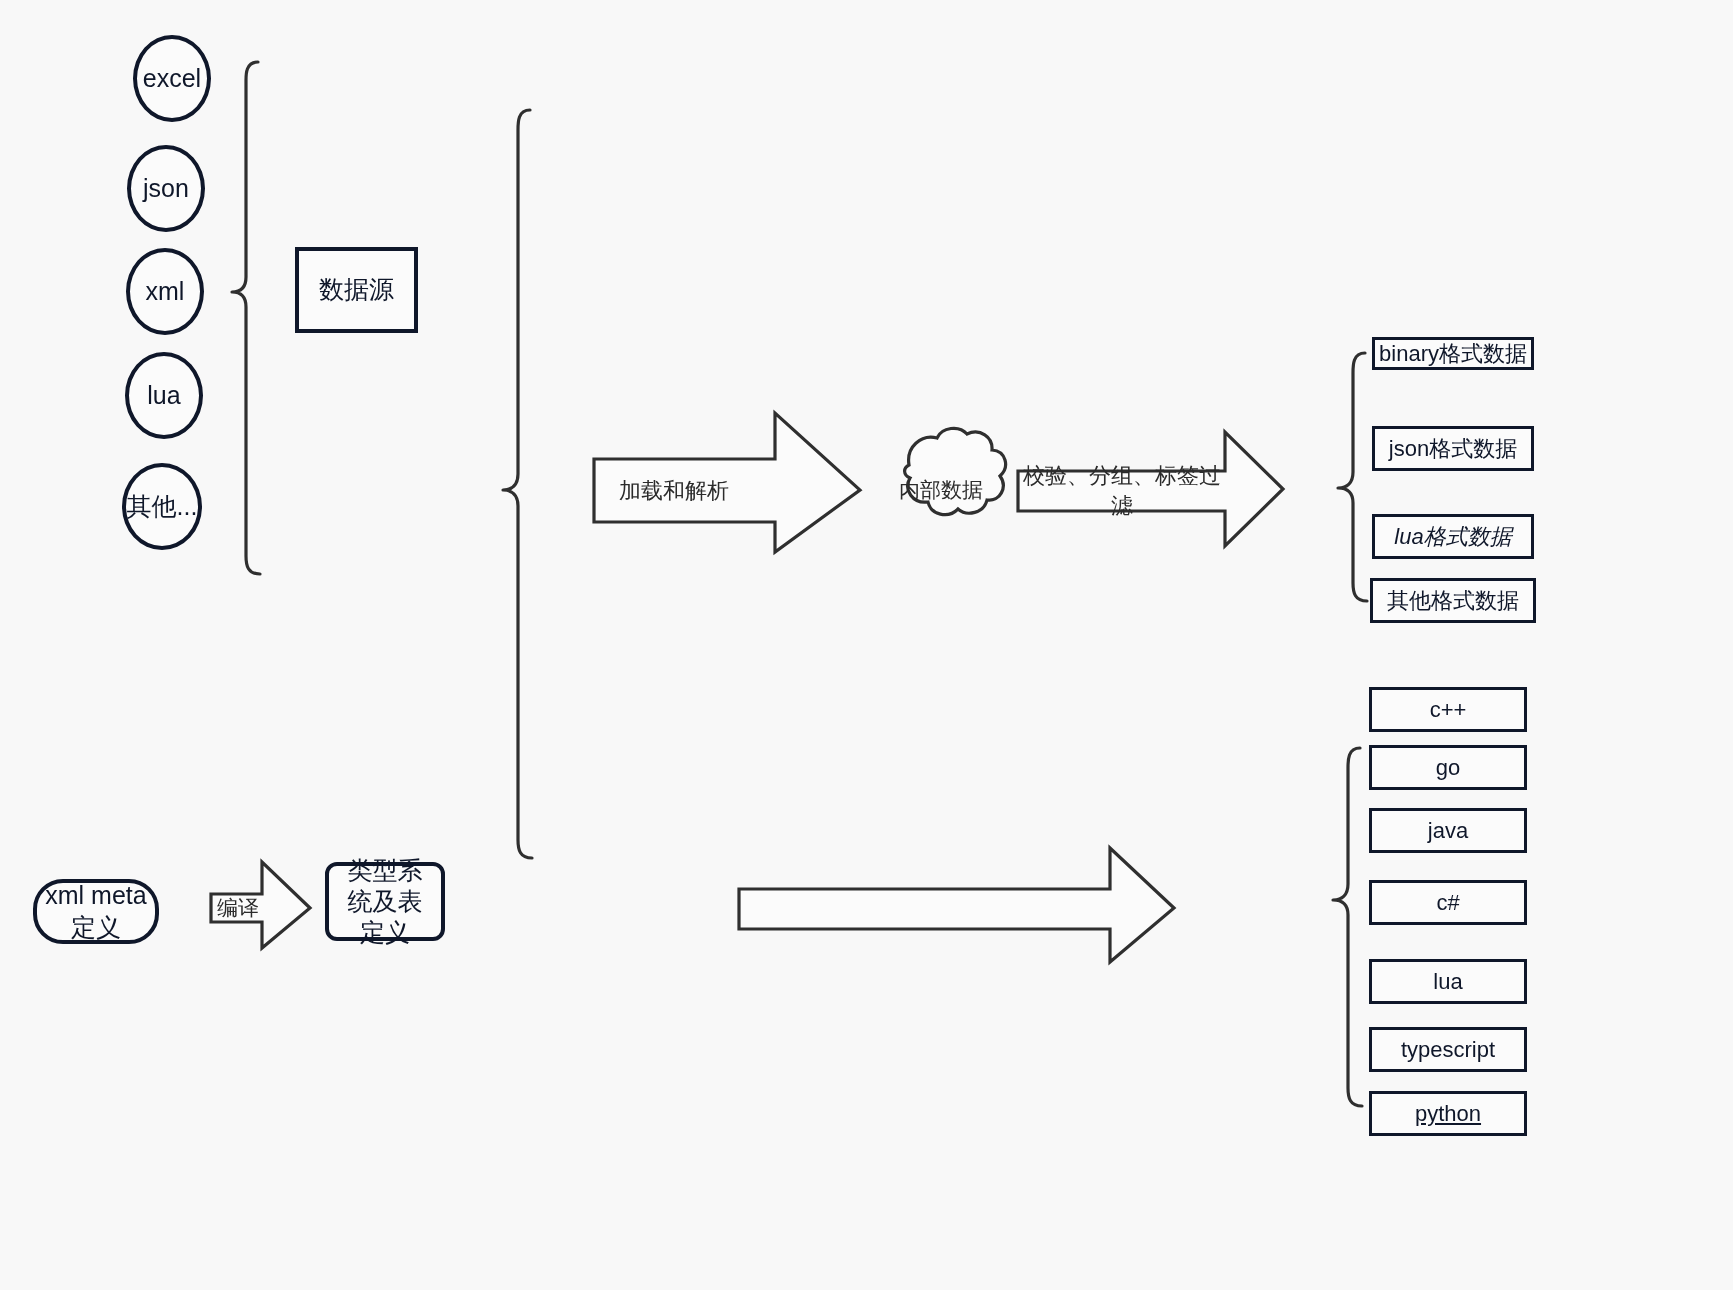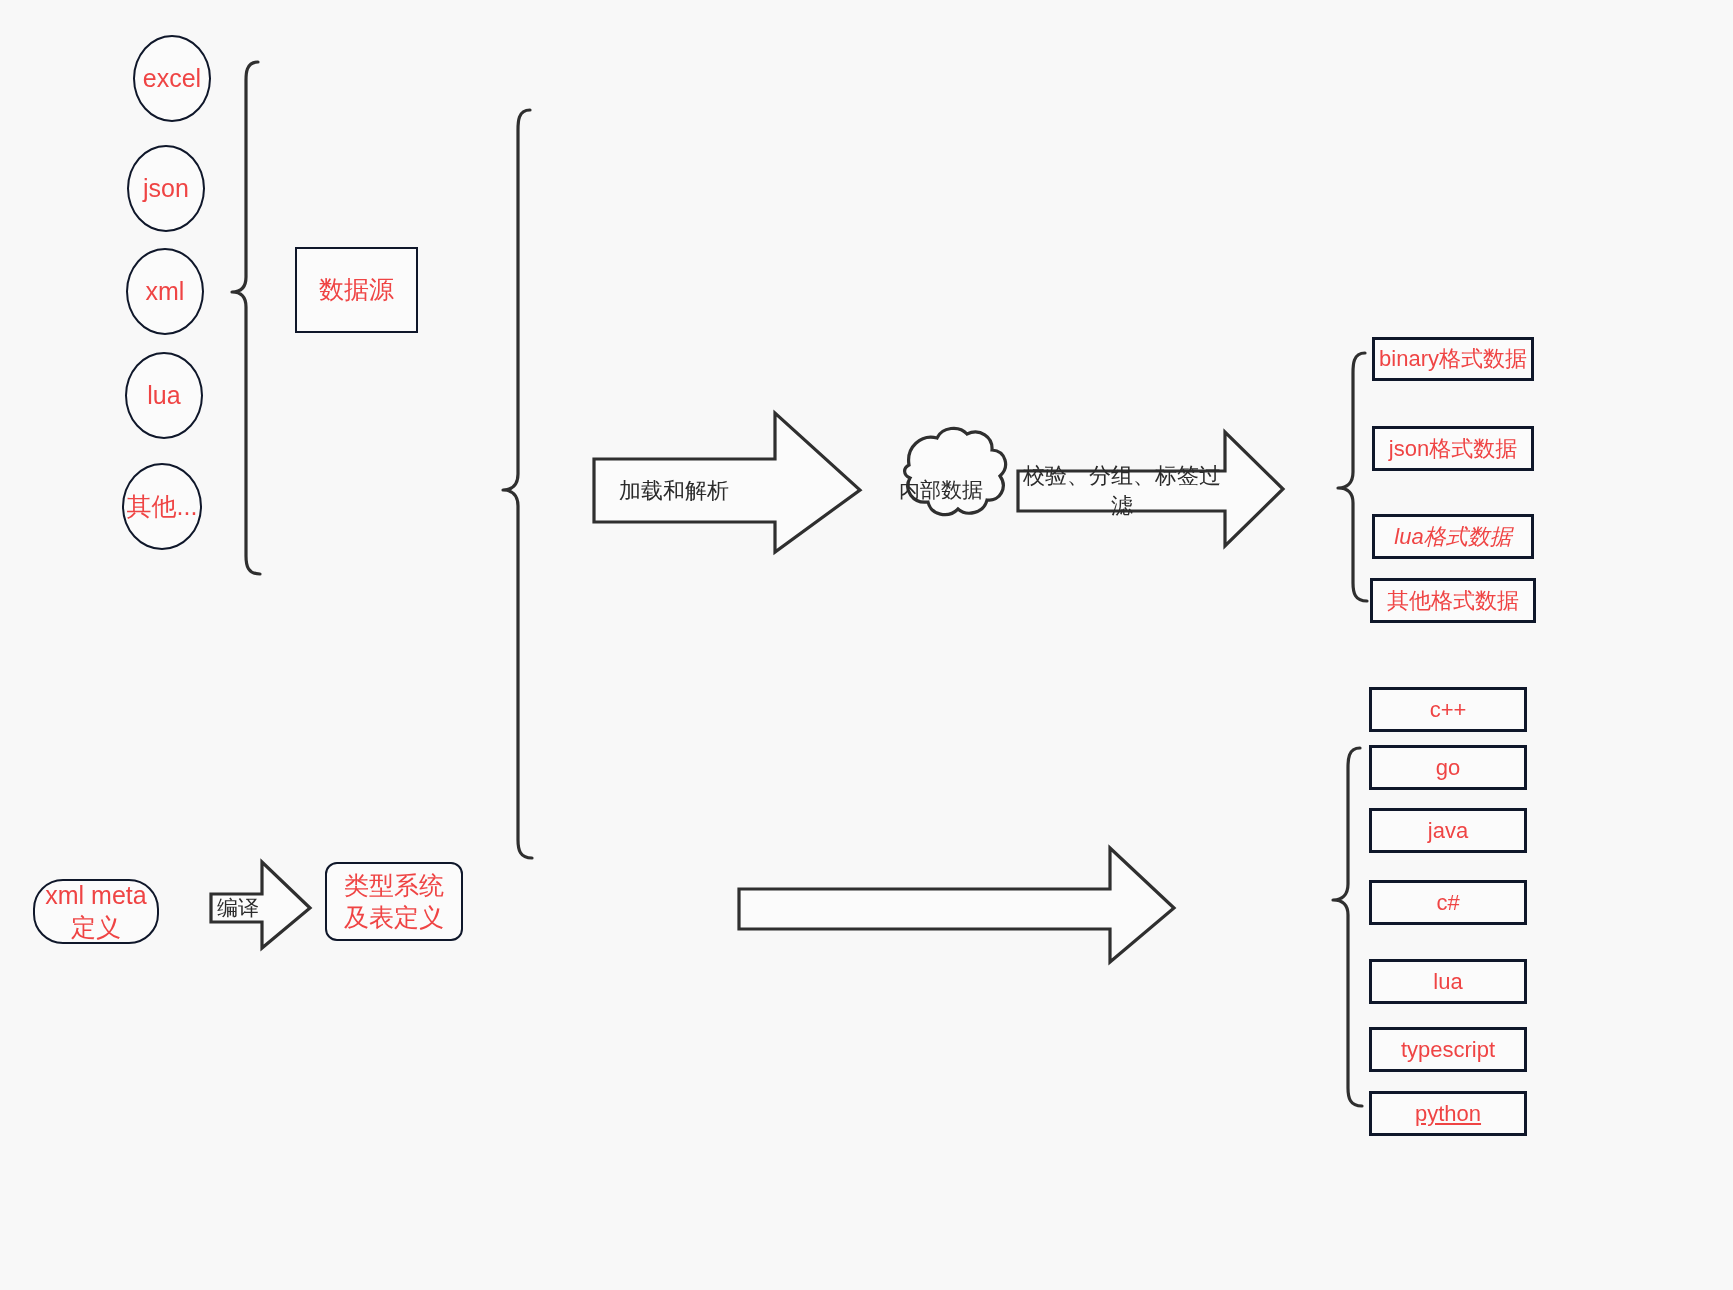--- a/index.html
+++ b/index.html
@@ -22,22 +22,22 @@
     height: 1290px;
   }
   .node {
     position: absolute;
     box-sizing: border-box;
     display: flex;
     align-items: center;
     justify-content: center;
     text-align: center;
     background: #fbfbfb;
-    border: 2px solid #0f172a;
-    color: #ef4444;
+    border: 4px solid #0f172a;
+    color: #0f172a;
     line-height: 1.25;
   }
   .circle {
     border-radius: 50%;
     font-size: 25px;
   }
   .rect {
     font-size: 25px;
   }
   .rounded {
@@ -148,21 +148,21 @@
 
   <div class="arrow-label" style="left:584px; top:471px; width:180px; height:40px;">加载和解析</div>
 
   <div class="arrow-label" style="left:899px; top:470px; width:84px; height:40px; font-size:21px;">内部数据</div>
 
   <div class="arrow-label" style="left:1022px; top:471px; width:200px; height:40px;">校验、分组、标签过滤</div>
 
   <div class="arrow-label" style="left:213px; top:893px; width:50px; height:30px; font-size:21px;">编译</div>
 
 
-  <div class="node small-rect" style="left:1372px; top:337px; width:162px; height:44px;">
+  <div class="node small-rect" style="left:1372px; top:337px; width:162px; height:33px;">
     <span>binary格式数据</span>
   </div>
   <div class="node small-rect" style="left:1372px; top:426px; width:162px; height:45px;">
     <span>json格式数据</span>
   </div>
   <div class="node small-rect" style="left:1372px; top:514px; width:162px; height:45px;font-style:italic;">
     <span>lua格式数据</span>
   </div>
   <div class="node small-rect" style="left:1370px; top:578px; width:166px; height:45px;">
     <span>其他格式数据</span>
@@ -187,17 +187,17 @@
     <span>typescript</span>
   </div>
   <div class="node small-rect" style="left:1369px; top:1091px; width:158px; height:45px;text-decoration:underline;">
     <span>python</span>
   </div>
 
   <div class="node rect" style="left:33px; top:879px; width:126px; height:65px;border-radius:30px;">
     <span>xml meta定义</span>
   </div>
 
-  <div class="node rounded" style="left:325px; top:862px; width:138px; height:79px; padding:0 8px;">
+  <div class="node rounded" style="left:325px; top:862px; width:120px; height:79px; padding:0 8px;">
     <span>类型系统及表定义</span>
   </div>
 
 </div>
 
 </body></html>

